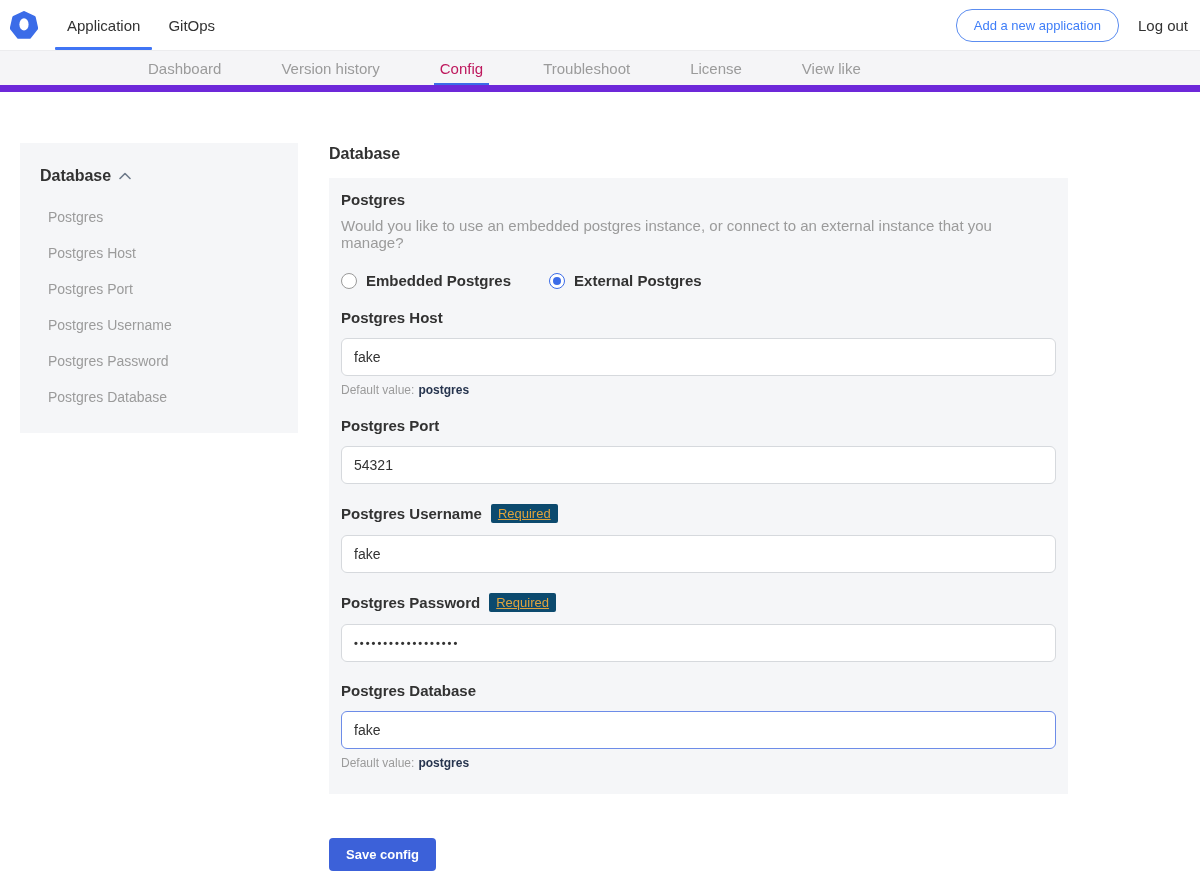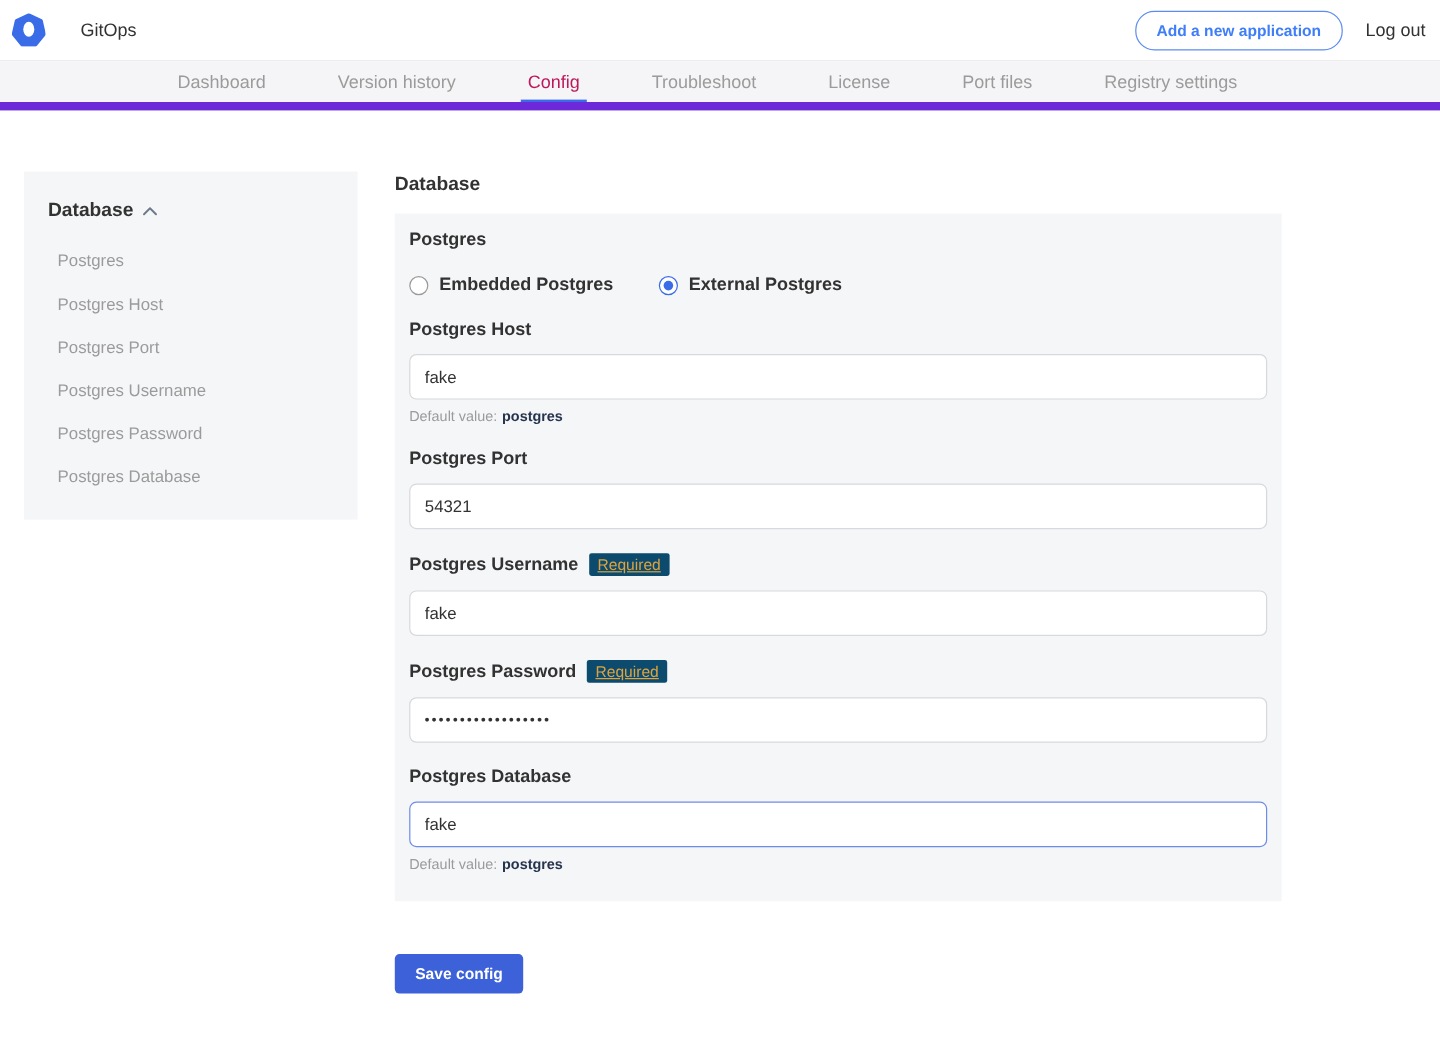--- a/index.html
+++ b/index.html
@@ -37,21 +37,21 @@
   }
   .header-right {
     margin-left: auto;
     display: flex; align-items: center;
     gap: 19px; padding-right: 12px;
   }
   .add-app-btn {
     background: #ffffff;
     border: 1px solid #5c8df0;
     color: #3f7ef8;
-    font-weight: bold;
+    font-weight: normal;
     font-size: 13px;
     font-family: "Liberation Sans", sans-serif;
     border-radius: 16px;
     padding: 8px 17px;
     cursor: pointer;
   }
   .logout { font-size: 15px; color: #323232; cursor: pointer; }
 
   
   .subnav {
@@ -166,36 +166,36 @@
 <body>
 
 <div class="header">
   <div class="logo-wrap">
     <svg width="28" height="28" viewBox="0 0 28 28">
       <polygon points="14,1.5 24.2,6.4 26.7,17.4 19.6,26.2 8.4,26.2 1.3,17.4 3.8,6.4" fill="#3b6ce8" stroke="#3b6ce8" stroke-width="3" stroke-linejoin="round"></polygon>
       <ellipse cx="14" cy="13.4" rx="4.6" ry="6.2" fill="#ffffff"></ellipse>
     </svg>
   </div>
   <div class="header-tabs">
+      <div class="header-tab active">Application</div>
       <div class="header-tab">GitOps</div>
     </div>
   <div class="header-right">
     <button class="add-app-btn">Add a new application</button>
     <span class="logout">Log out</span>
   </div>
 </div>
 
 <div class="subnav">
     <div class="subnav-tab">Dashboard</div>
     <div class="subnav-tab">Version history</div>
     <div class="subnav-tab active">Config</div>
     <div class="subnav-tab">Troubleshoot</div>
     <div class="subnav-tab">License</div>
-    <div class="subnav-tab">Port files</div>
-    <div class="subnav-tab">Registry settings</div>
+    <div class="subnav-tab">View like</div>
   </div>
 
 <div class="sidebar">
   <div class="sidebar-group-header">
     <span>Database</span>
     <svg width="12" height="8" viewBox="0 0 12 8">
       <polyline points="1,6.5 6,1.5 11,6.5" fill="none" stroke="#6e7a8a" stroke-width="1.6" stroke-linecap="round" stroke-linejoin="round"></polyline>
     </svg>
   </div>
   <div>
@@ -209,20 +209,21 @@
 </div>
 
 <div class="main">
   <div class="main-title">Database</div>
   <div class="card">
     <div>
         <div class="field">
           <div class="label-row">
             <span>Postgres</span>
           </div>
+          <div class="help">Would you like to use an embedded postgres instance, or connect to an external instance that you manage?</div>
           <div class="radio-row">
             <label class="radio-opt">
               <span class="radio"></span>
               <span class="radio-label">Embedded Postgres</span>
             </label>
             <label class="radio-opt">
               <span class="radio checked"></span>
               <span class="radio-label">External Postgres</span>
             </label>
           </div>

